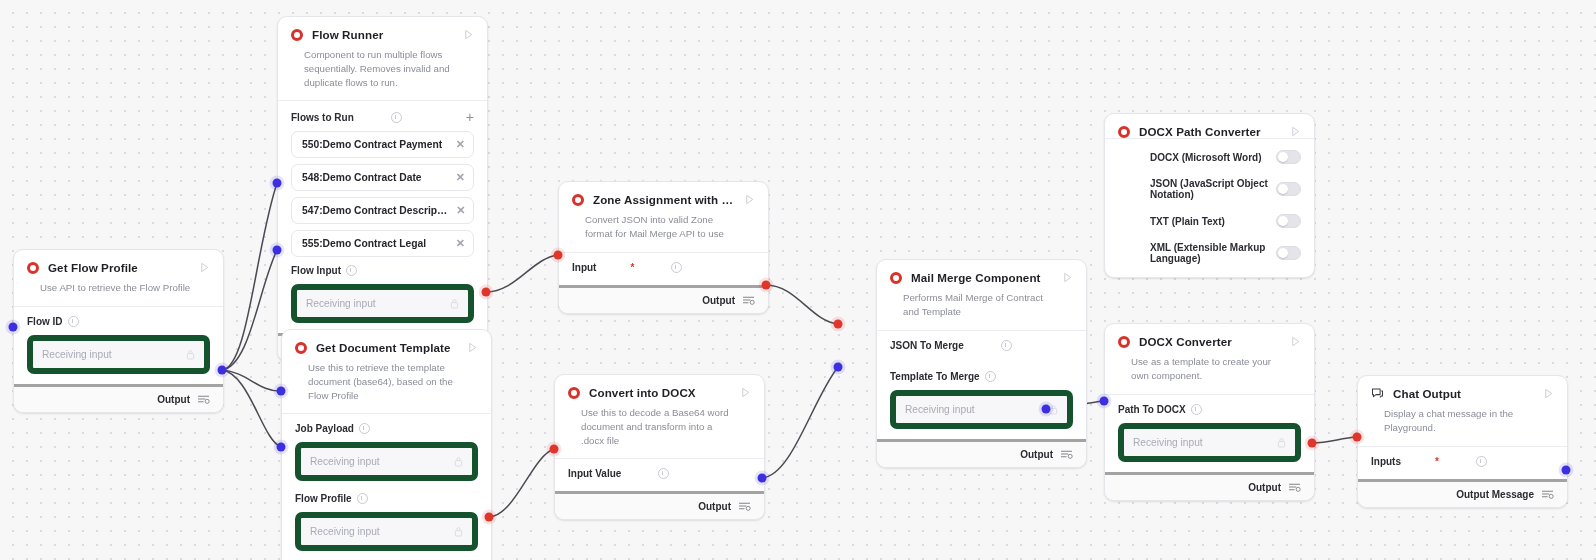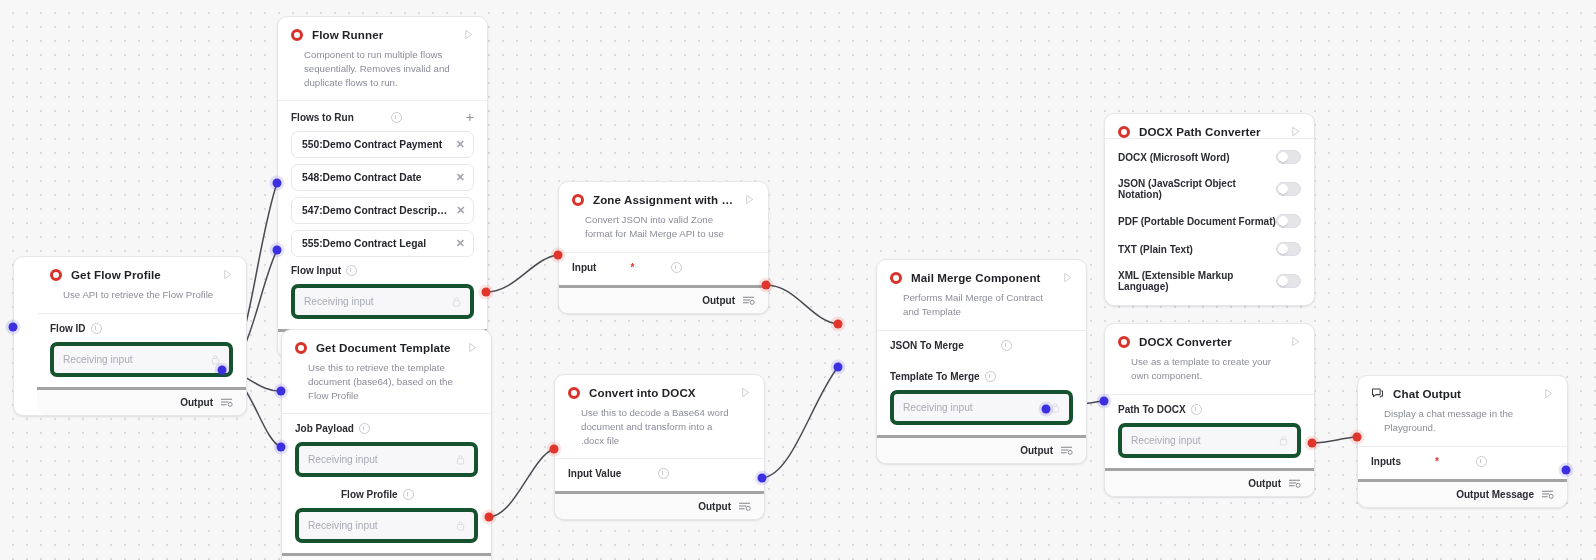--- a/index.html
+++ b/index.html
@@ -35,21 +35,21 @@
   .ico-play{width:11px;height:11px;flex:none;opacity:.45;}
   .ico-chat{width:13px;height:13px;flex:none;}
 
   .field-label{display:flex;align-items:center;gap:5px;font-size:10px;font-weight:700;color:#2b2c31;margin:0 0 6px 0;}
   .field-label.plain{margin-bottom:0;gap:37px;}
   .req{color:#e0352b;font-weight:700;margin-left:-3px;}
   .info{width:9px;height:9px;border-radius:50%;border:1px solid #c9cad2;position:relative;flex:none;}
   .info::after{content:"";position:absolute;left:3px;top:2px;width:1px;height:4px;background:#c9cad2;}
 
   .input-box{
-    height:27px;border:4px solid #14532d;border-radius:7px;background:#f7f7f9;
+    height:27px;border:6px solid #14532d;border-radius:7px;background:#f7f7f9;
     display:flex;align-items:center;padding:0 9px;justify-content:space-between;margin-top:8px;
   }
   .input-box .ph{font-size:10.2px;color:#a9abb5;}
   .lock{width:9px;height:11px;flex:none;opacity:.45;}
 
   .chip{
     height:25px;border:1px solid #e7e7ec;border-radius:7px;background:#fff;
     display:flex;align-items:center;padding:0 8px 0 10px;justify-content:space-between;margin-bottom:6px;
   }
   .chip span{font-size:10.3px;color:#25262b;font-weight:600;white-space:nowrap;overflow:hidden;text-overflow:ellipsis;}
@@ -59,21 +59,21 @@
   .plus{font-size:14px;color:#8e909a;line-height:1;font-weight:400;}
 
   .node-foot{
     display:flex;align-items:center;justify-content:flex-end;gap:7px;
     background:#fafafb;border-top:3px solid #a3a3a3;border-radius:0 0 10px 10px;
     padding:7px 13px;
   }
   .foot-label{font-size:10px;font-weight:700;color:#2b2c31;}
   .ico-out{width:13px;height:11px;flex:none;opacity:.72;}
 
-  .toggle-row{display:flex;align-items:center;justify-content:space-between;padding:7px 13px;}
+  .toggle-row{display:flex;align-items:center;justify-content:space-between;padding:7px 13px;margin-left:32px;}
   .toggle-row .tl{font-size:10px;font-weight:700;color:#2b2c31;}
   .switch{width:23px;height:12px;border-radius:7px;background:#e4e4e9;position:relative;flex:none;border:1px solid #dcdce2;}
   .switch i{position:absolute;left:1px;top:1px;width:10px;height:10px;border-radius:50%;background:#fff;
     box-shadow:0 1px 1px rgba(0,0,0,.14);}
 
   .dot{position:absolute;width:9px;height:9px;border-radius:50%;z-index:4;transform:translate(-50%,-50%);}
   .dot.blue{background:#3b2fe0;box-shadow:0 0 0 3px rgba(59,47,224,.13);}
   .dot.red{background:#e0352b;box-shadow:0 0 0 3px rgba(224,53,43,.13);}
 </style>
 </head>
@@ -161,21 +161,21 @@
       <svg class="ico-out" viewBox="0 0 14 12">
           <path d="M1 2.5h12M1 5.5h8M1 8.5h6" stroke="#55565e" stroke-width="1.1" fill="none"></path>
           <circle cx="11" cy="8" r="2.2" fill="none" stroke="#55565e" stroke-width="1"></circle>
         </svg>
     </div>
   </div>
   <span class="dot blue" style="left:277px;top:183px;"></span>
   <span class="dot blue" style="left:277px;top:250px;"></span>
   <span class="dot red" style="left:486px;top:292px;"></span>
 
-  <div class="node" style="left:13px;top:256px;width:209px;padding-left:23px;">
+  <div class="node" style="left:13px;top:249px;width:209px;">
     <div class="node-head">
       <div class="node-title-row">
         <span class="ico-ring"></span>
         <span class="node-title">Get Flow Profile</span>
         <svg class="ico-play" viewBox="0 0 12 12">
             <path d="M3 1.5 L9.5 6 L3 10.5 Z" fill="none" stroke="#8a8c96" stroke-width="1"></path>
           </svg>
       </div>
       <div class="node-desc">Use API to retrieve the Flow Profile</div>
     </div>
@@ -221,21 +221,21 @@
         <span>Job Payload</span>
         <span class="info"></span>
       </div>
       <div class="input-box">
         <span class="ph">Receiving input</span>
         <svg class="lock" viewBox="0 0 10 12">
             <rect x="1.5" y="5" width="7" height="6" rx="1.2" fill="none" stroke="#b4b6bf" stroke-width="1"></rect>
             <path d="M3.3 5 V3.4 a1.7 1.7 0 0 1 3.4 0 V5" fill="none" stroke="#b4b6bf" stroke-width="1"></path>
           </svg>
       </div>
-      <div class="field-label" style="margin-top:12px;margin-left:46px;">
+      <div class="field-label" style="margin-top:12px;">
         <span>Flow Profile</span>
         <span class="info"></span>
       </div>
       <div class="input-box">
         <span class="ph">Receiving input</span>
         <svg class="lock" viewBox="0 0 10 12">
             <rect x="1.5" y="5" width="7" height="6" rx="1.2" fill="none" stroke="#b4b6bf" stroke-width="1"></rect>
             <path d="M3.3 5 V3.4 a1.7 1.7 0 0 1 3.4 0 V5" fill="none" stroke="#b4b6bf" stroke-width="1"></path>
           </svg>
       </div>
@@ -370,26 +370,20 @@
             <i></i>
           </span>
       </div>
       <div class="toggle-row">
         <span class="tl">JSON (JavaScript Object Notation)</span>
         <span class="switch">
             <i></i>
           </span>
       </div>
       <div class="toggle-row">
-        <span class="tl">PDF (Portable Document Format)</span>
-        <span class="switch">
-            <i></i>
-          </span>
-      </div>
-      <div class="toggle-row">
         <span class="tl">TXT (Plain Text)</span>
         <span class="switch">
             <i></i>
           </span>
       </div>
       <div class="toggle-row">
         <span class="tl">XML (Extensible Markup Language)</span>
         <span class="switch">
             <i></i>
           </span>

